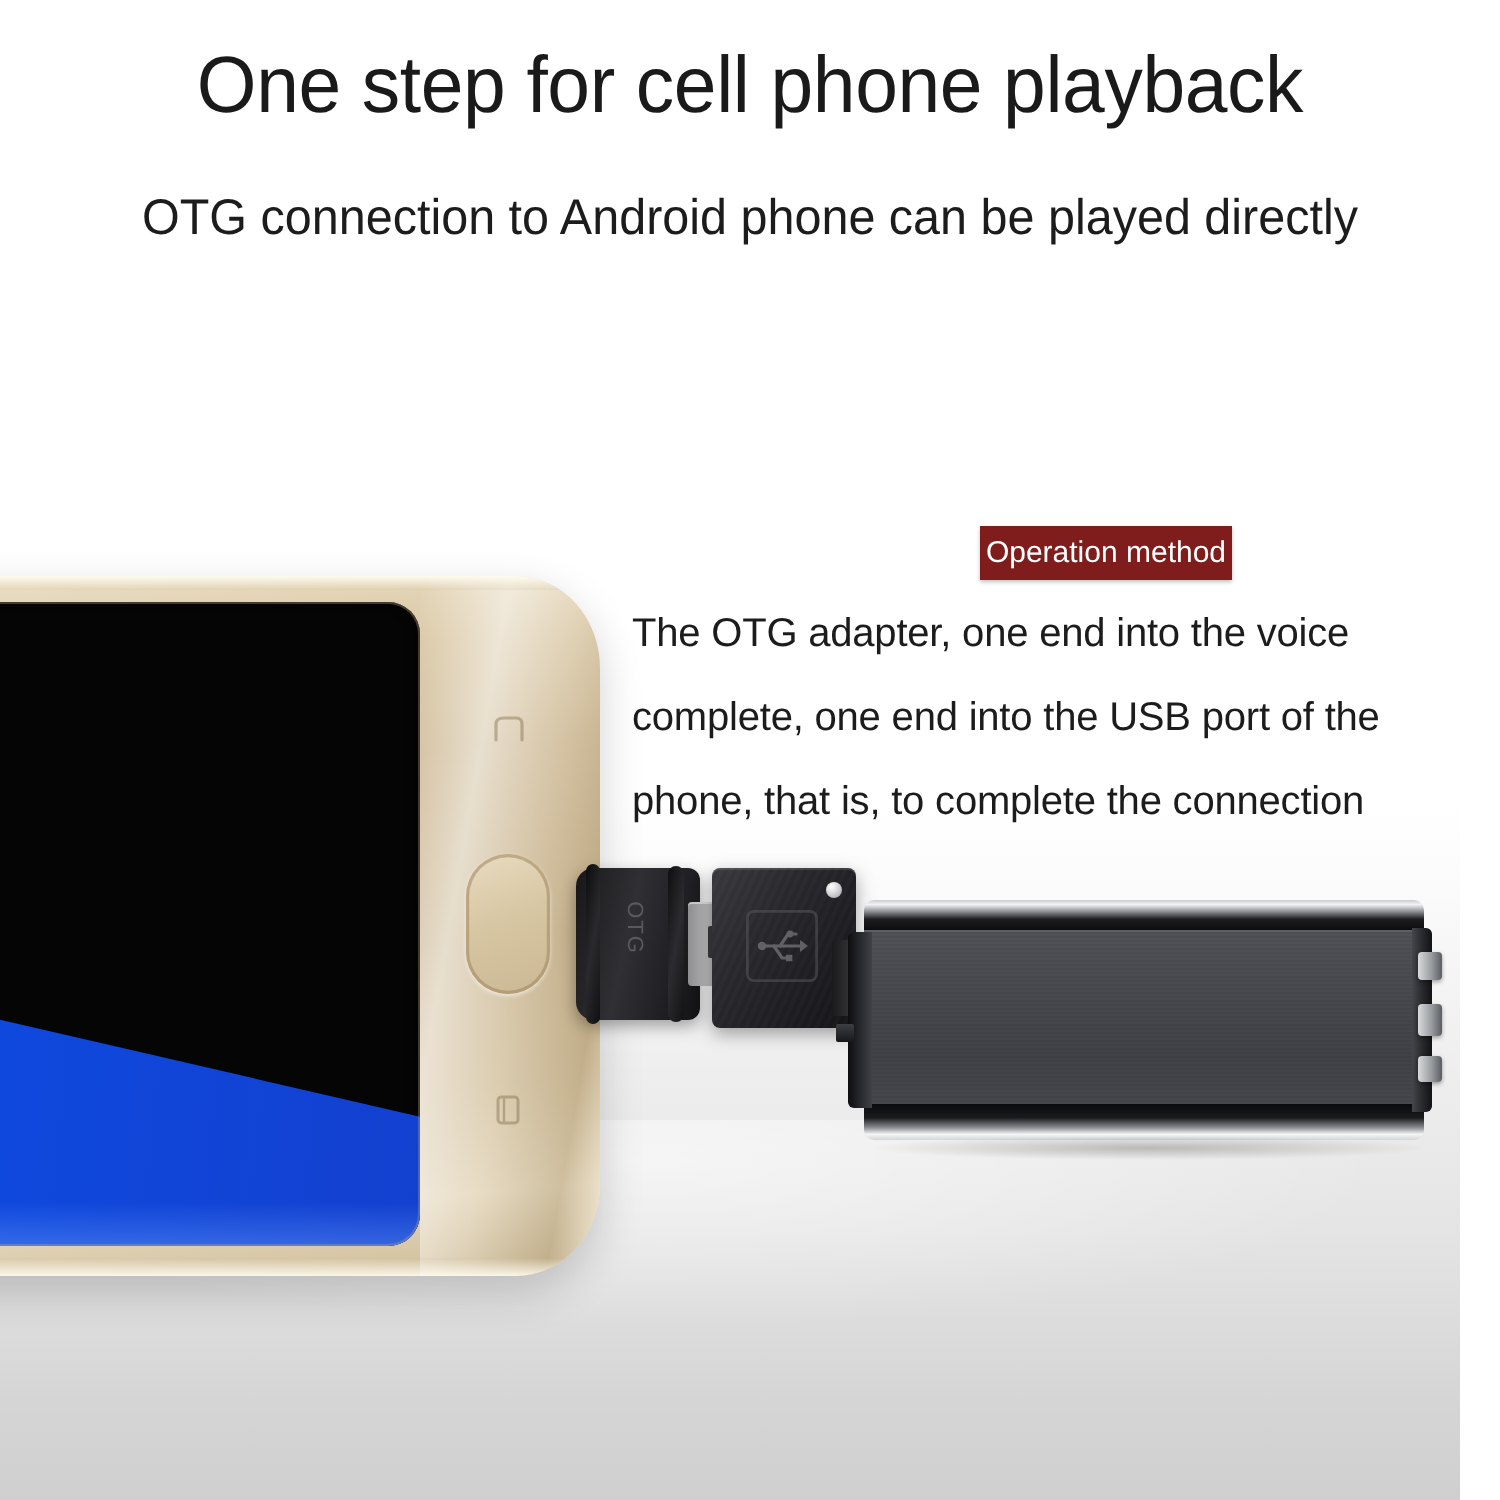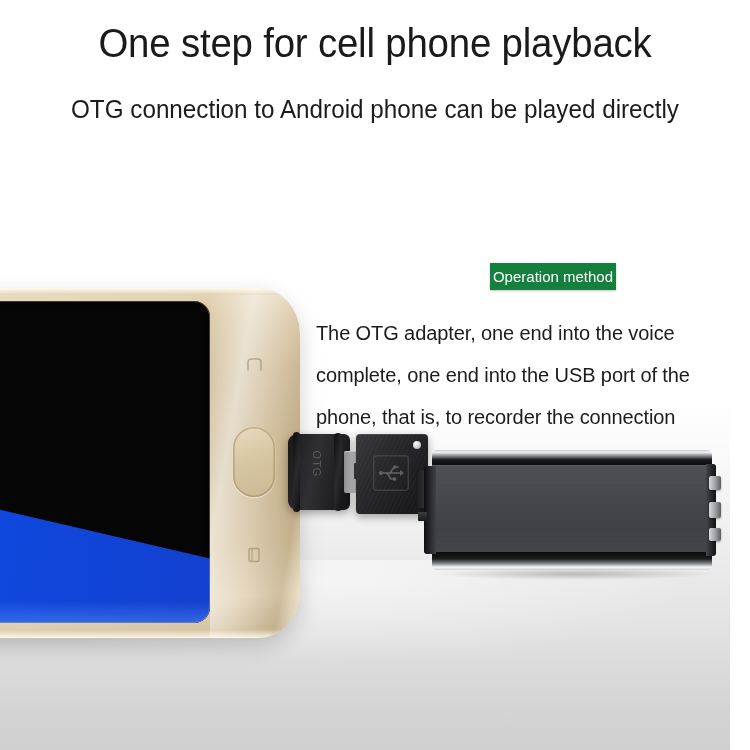--- a/index.html
+++ b/index.html
@@ -74,38 +74,38 @@
     font-weight: 400;
     transform: scaleX(0.97);
     white-space: nowrap;
   }
 
   
   .badge {
     position: absolute;
     left: 490px; top: 263px;
     width: 126px; height: 27px;
-    background: #15803d;
+    background: #7f1d1d;
     box-shadow: 0 1px 2px rgba(0,0,0,0.25);
   }
   .badge-label {
     position: absolute;
     left: 0; top: 0;
     width: 126px; height: 27px;
     line-height: 27px;
     text-align: center;
     color: #ffffff;
     font-size: 15px;
     white-space: nowrap;
   }
 
   
   .desc {
     position: absolute;
-    left: 316px; top: 312px;
+    left: 316px; top: 296px;
     width: 430px;
     color: #1c1c1c;
     font-size: 20px;
     line-height: 42px;
     letter-spacing: -0.1px;
   }
   .desc-line { white-space: nowrap; display:block; }
 
   
   .phone {
@@ -388,21 +388,21 @@
   <div class="headline">One step for cell phone playback</div>
   <div class="subhead">OTG connection to Android phone can be played directly</div>
 
   <div class="badge">
     <div class="badge-label">Operation method</div>
   </div>
 
   <div class="desc">
     <span class="desc-line">The OTG adapter, one end into the voice</span>
     <span class="desc-line">complete, one end into the USB port of the</span>
-    <span class="desc-line">phone, that is, to recorder the connection</span>
+    <span class="desc-line">phone, that is, to complete the connection</span>
   </div>
 
   <div class="phone">
     <div class="phone-body">
       <div class="phone-sheen"></div>
       <div class="phone-edge-top"></div>
       <div class="phone-edge-bot"></div>
     </div>
 
     <div class="phone-screen">

